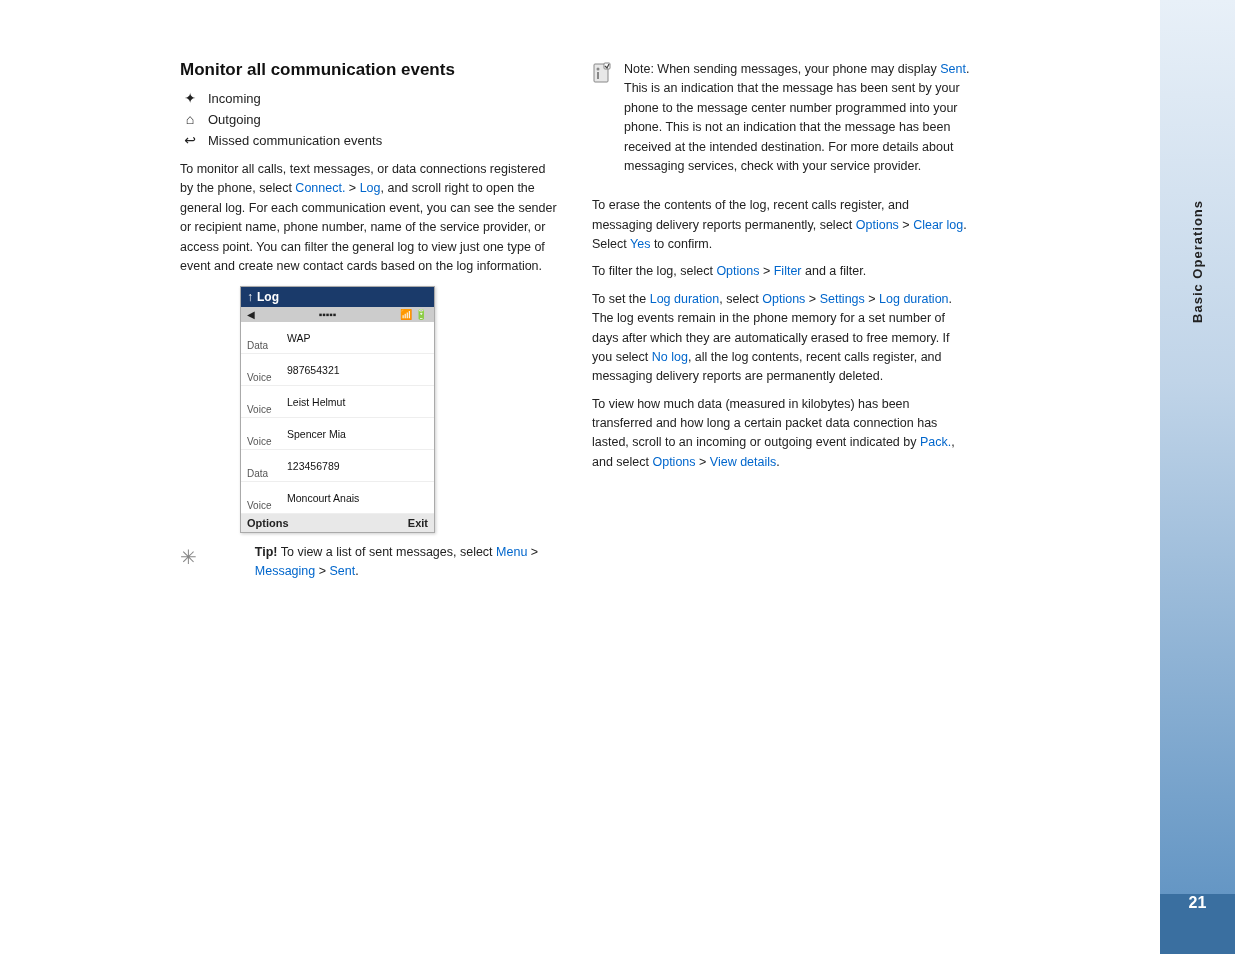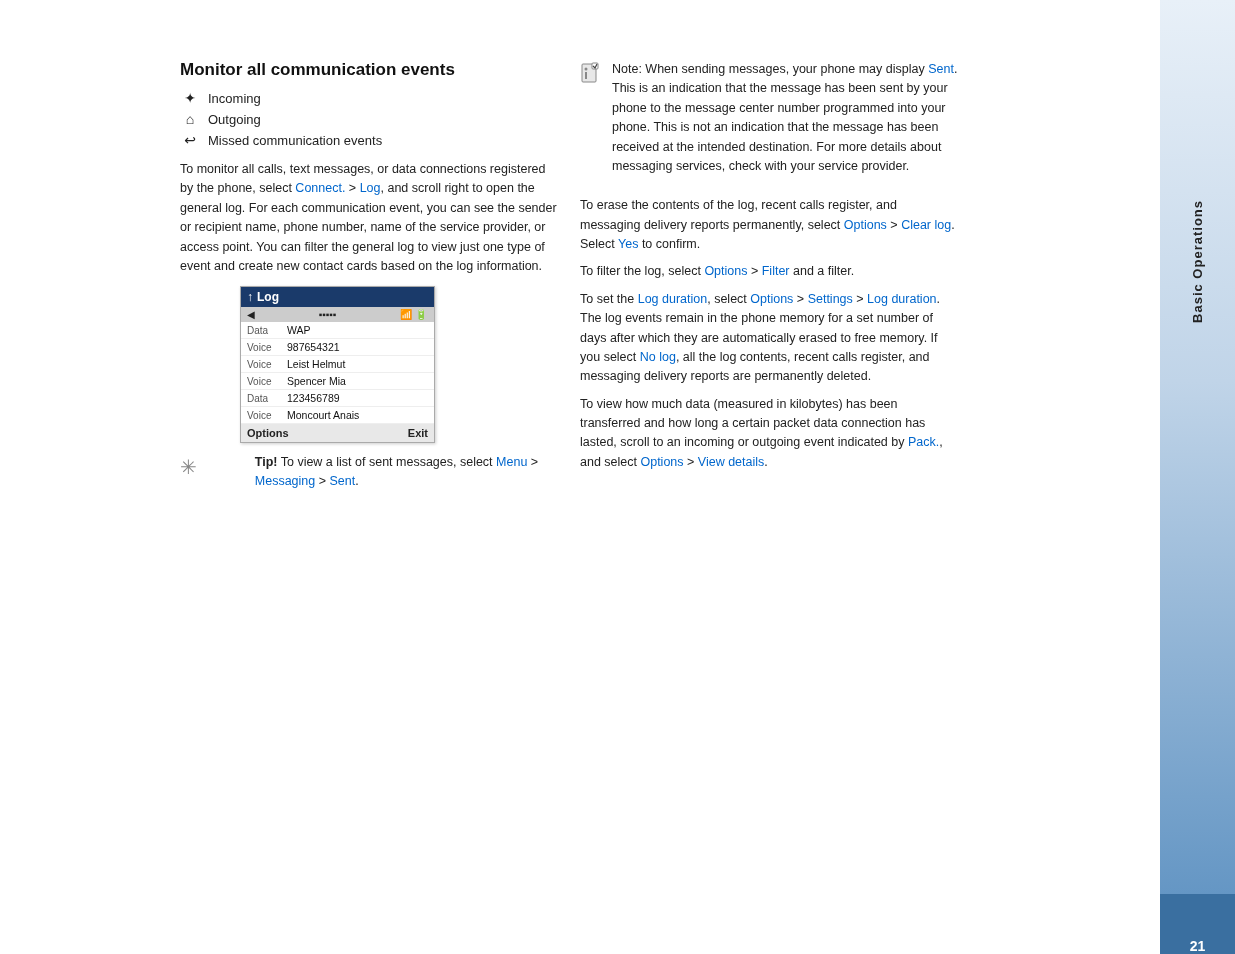--- a/index.html
+++ b/index.html
@@ -48,30 +48,30 @@
       margin-bottom: 20px;
     }
 
     .page-number-box {
       position: absolute;
       bottom: 0;
       width: 100%;
       height: 60px;
       background: #3a6fa0;
       display: flex;
-      align-items: flex-end;
+      align-items: flex-start;
       justify-content: center;
       color: white;
-      font-size: 14px;
+      font-size: 16px;
       font-weight: bold;
     }
 
     .content-columns {
       display: flex;
-      gap: 20px;
+      gap: 32px;
     }
 
     .left-column {
       flex: 1;
       max-width: 380px;
     }
 
     .right-column {
       flex: 1;
       max-width: 380px;
@@ -149,20 +149,21 @@
       padding: 2px 6px;
       border-bottom: 1px solid #eee;
       align-items: center;
       gap: 4px;
     }
 
     .phone-row-label {
       font-size: 10px;
       color: #555;
       width: 36px;
+      margin-top: 16px;
     }
 
     .phone-row-value {
       font-size: 10.5px;
       font-weight: normal;
       color: #111;
     }
 
     .phone-footer {
       display: flex;

